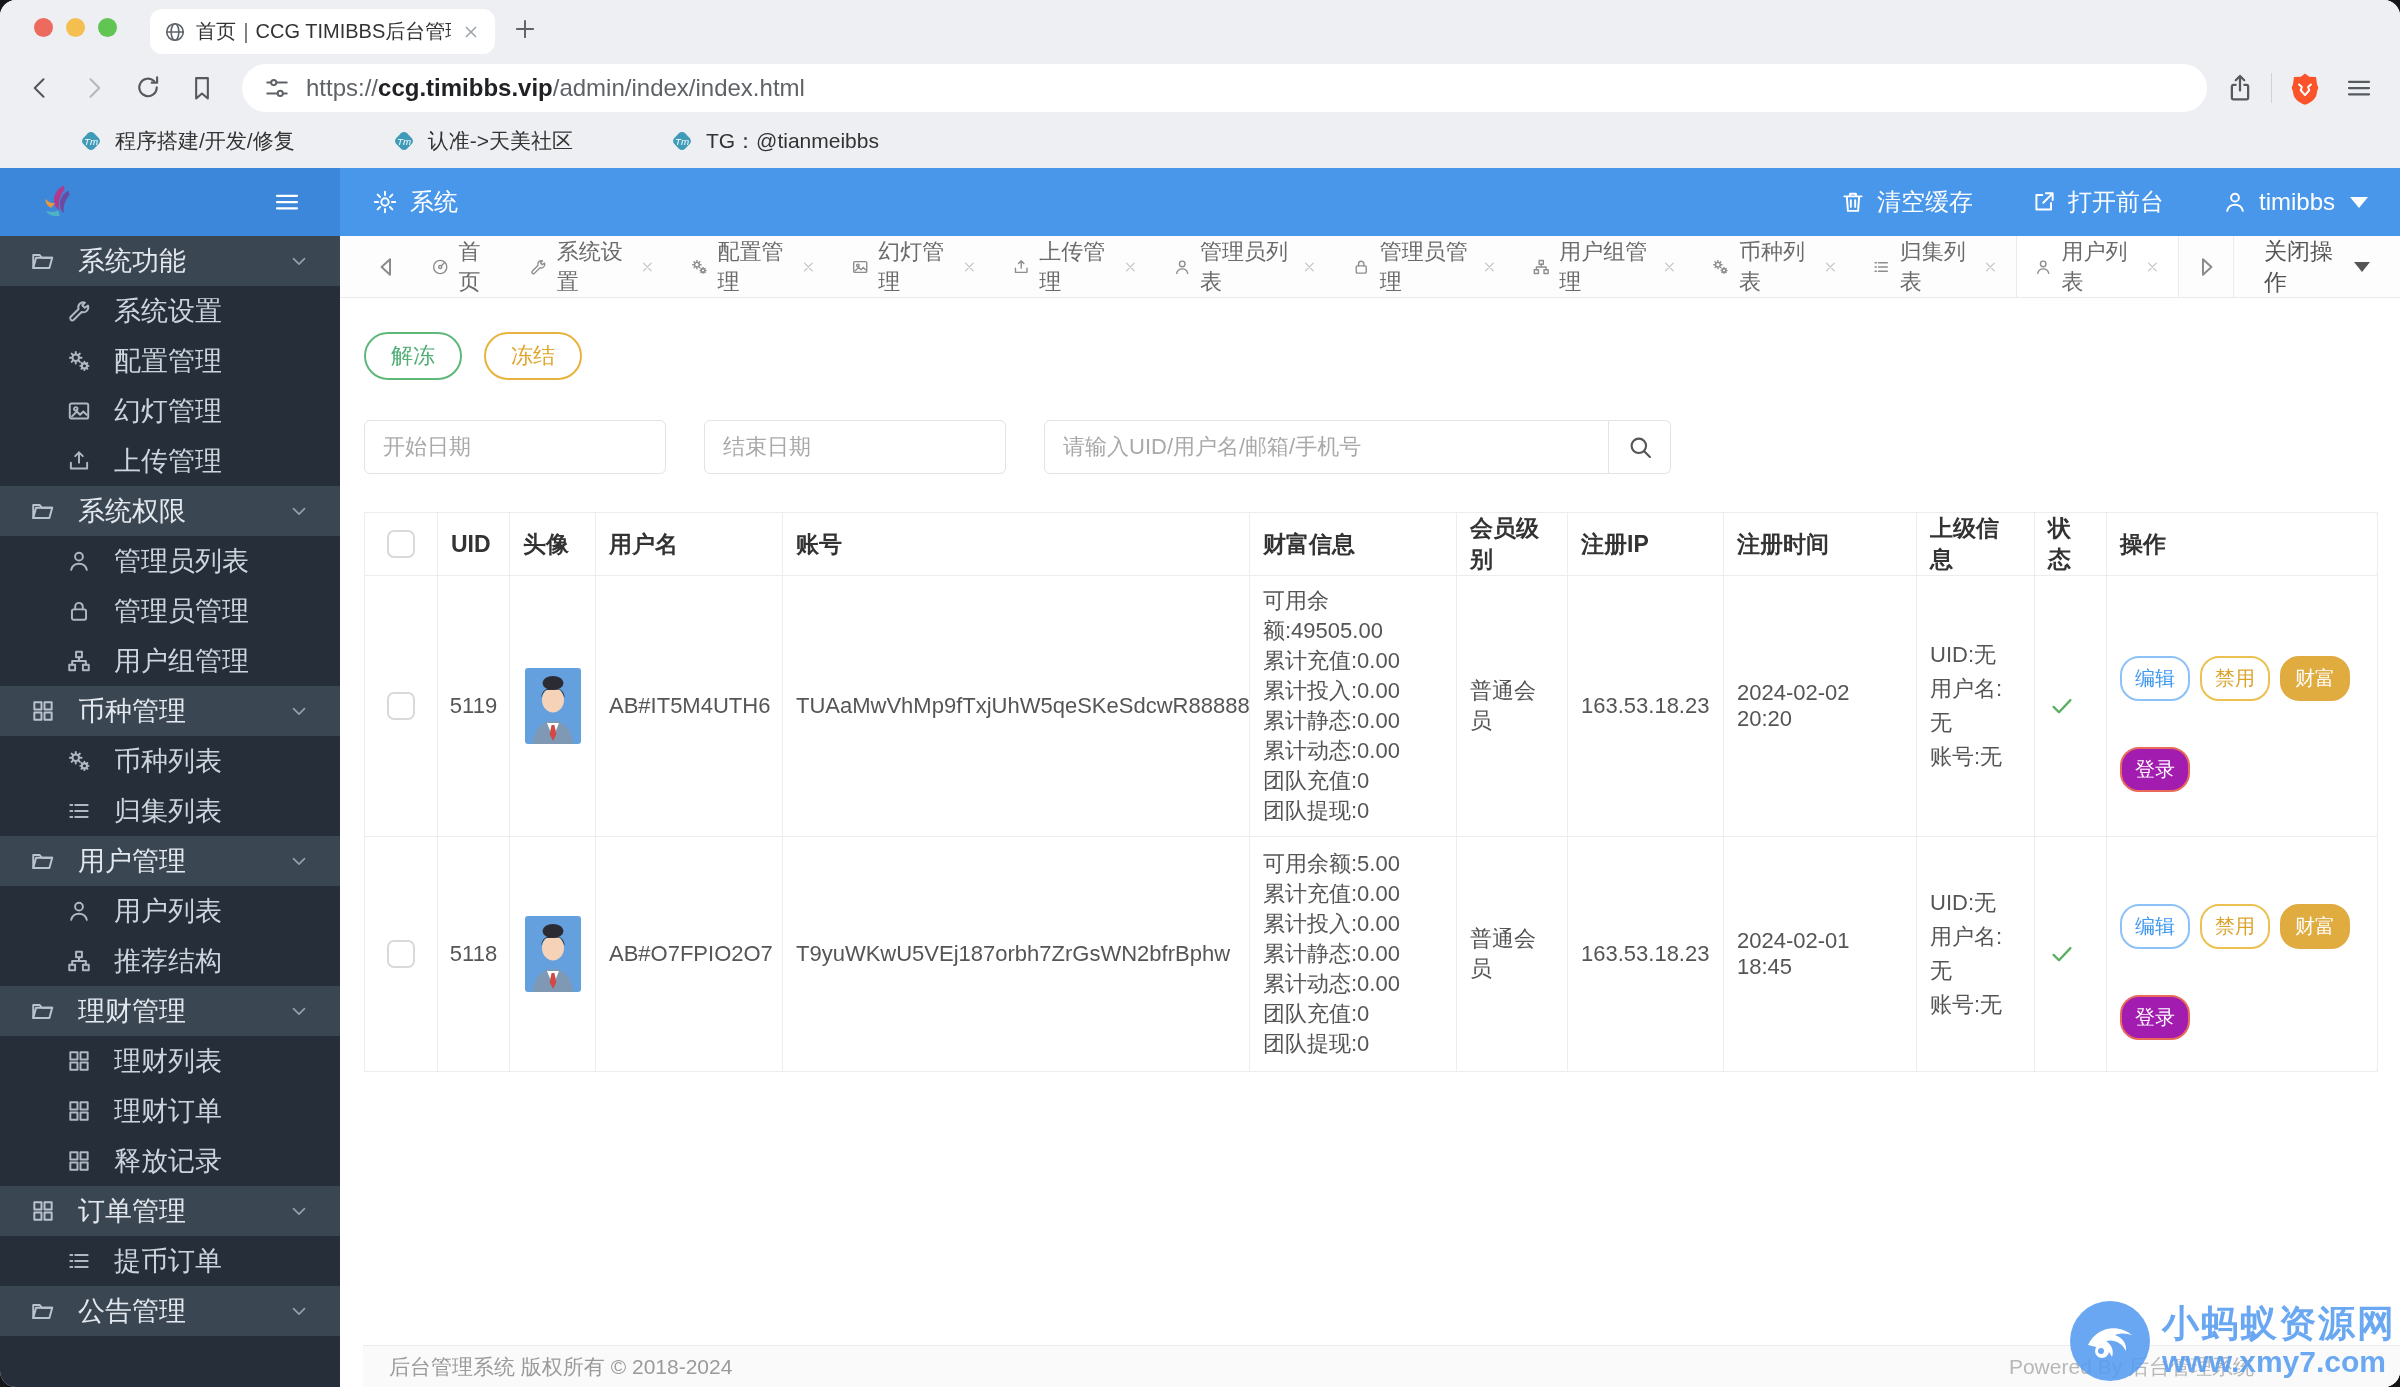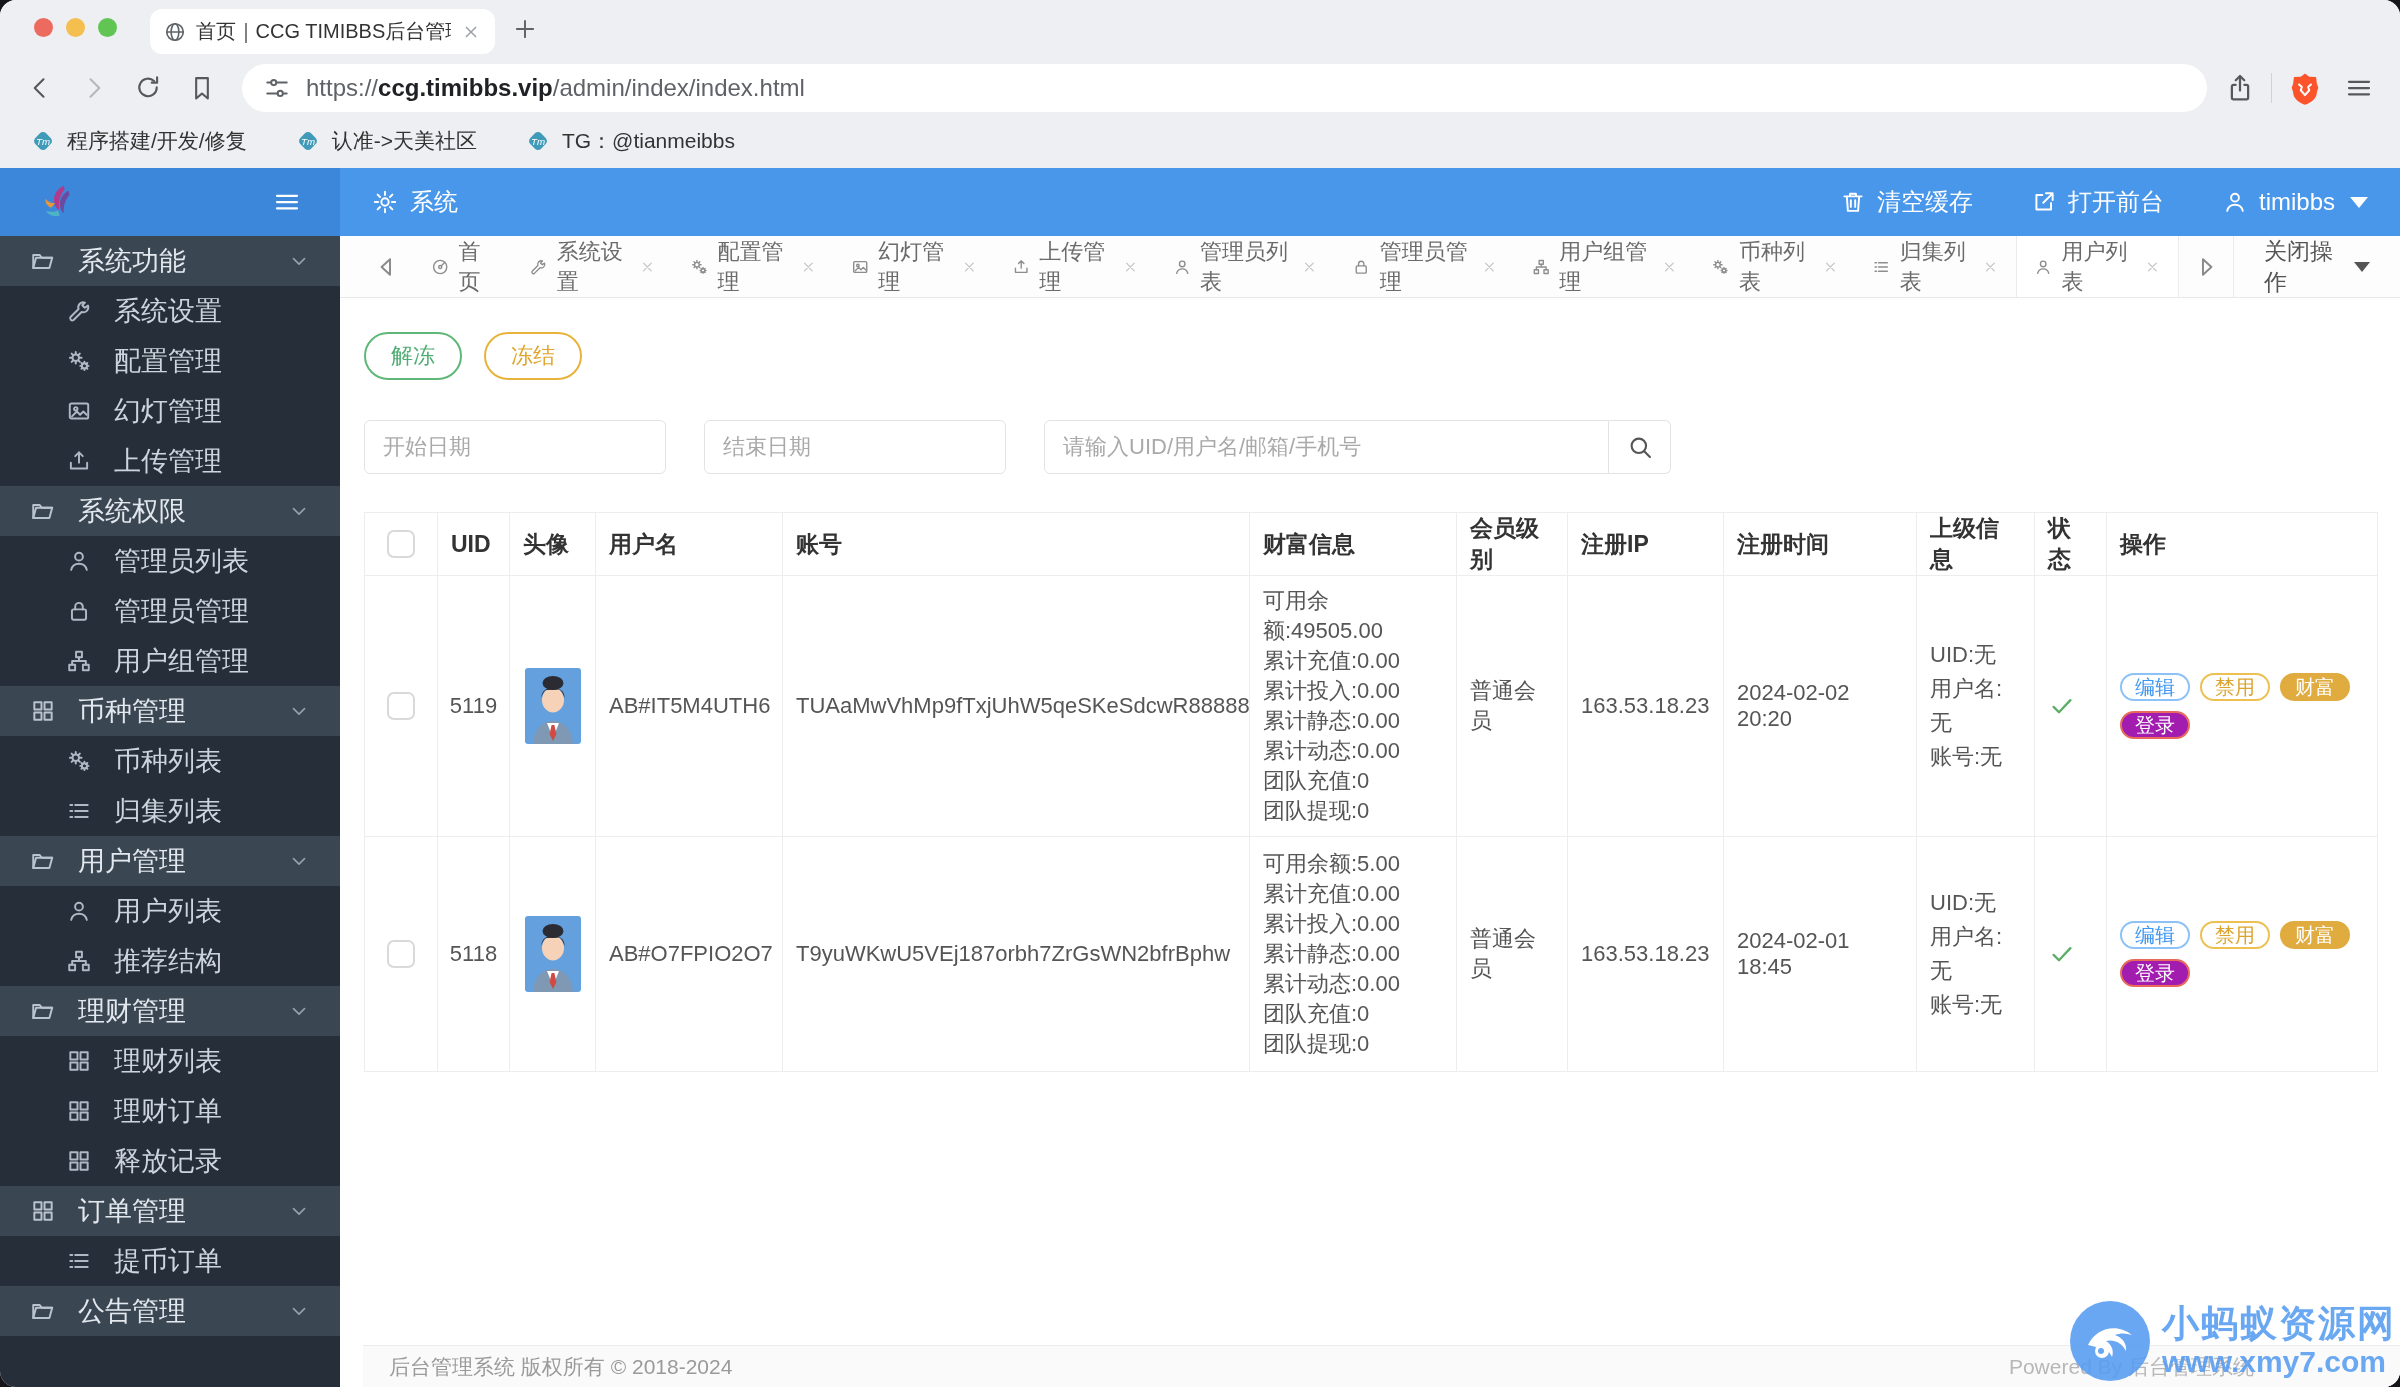--- a/index.html
+++ b/index.html
@@ -21,21 +21,21 @@
   .tab-close{ color:#9aa0a6; }
   .newtab { position:absolute; left:512px; top:16px; color:#5f6368; }
   .toolbar { height:68px; display:flex; align-items:center; padding:0 26px; color:#55595e; }
   .navbtn { margin-right:26px; }
   .navbtn.dim { color:#b3b8bf; }
   .urlbar { flex:1; height:48px; background:#fff; border-radius:24px; display:flex; align-items:center; padding:0 22px; gap:16px; margin-right:18px; }
   .url { font-size:24px; color:#5f6368; white-space:nowrap; }
   .url b { color:#202124; font-weight:bold; }
   .divider { width:1px; height:30px; background:#cfd3d9; margin:0 16px; }
   .bookbar { height:46px; display:flex; align-items:center; gap:48px; padding:0 30px 8px 30px; }
-  .bookmark { display:flex; align-items:center; gap:11px; font-size:21px; color:#333; }
+  .bookmark { display:flex; align-items:center; gap:11px; font-size:21px; color:#333;margin-left:48px; }
 
   
   .appbar { height:68px; background:#4897ea; display:flex; color:#fff; flex:none; }
   .logo-cell { width:340px; background:#3c87da; display:flex; align-items:center; justify-content:space-between; padding:0 38px 0 34px; }
   .appnav { flex:1; display:flex; align-items:center; padding:0 32px; font-size:24px; }
   .appnav-left { display:flex; align-items:center; gap:12px; }
   .appnav-right { margin-left:auto; display:flex; align-items:center; gap:58px; }
   .appnav-item { display:flex; align-items:center; gap:11px; }
   .caret { width:0; height:0; border-left:9px solid transparent; border-right:9px solid transparent; border-top:11px solid #fff; margin-left:4px; }
 
@@ -81,21 +81,21 @@
   th { height:55px; font-size:23px; font-weight:bold; color:#333; text-align:left; padding:0 13px; }
   td { padding:10px 13px; color:#555; font-size:22px; vertical-align:middle; }
   td.center, th.center { text-align:center; padding:10px 4px; }
   .checkbox { width:28px; height:28px; border:2px solid #d9d9d9; border-radius:7px; background:#fff; margin:0 auto; }
   .row-h { height:235px; }
   .avatar { width:56px; height:76px; display:block; margin:0 auto; border-radius:3px; }
   .wealth li, .parent li { list-style:none; line-height:30px; }
   .parent li { line-height:34px; }
   .statecheck { color:#5cae67; display:flex; justify-content:center; }
   .actions { display:flex; gap:10px; flex-wrap:wrap; }
-  .abtn { height:28px; padding:0 13px; border-radius:19px; font-size:20px; display:flex; align-items:center; border:2px solid; background:#fff; }
+  .abtn { height:45px; padding:0 13px; border-radius:19px; font-size:20px; display:flex; align-items:center; border:2px solid; background:#fff;margin-top:36px; }
   .abtn.edit { color:#3e97f0; border-color:#8cc2f7; }
   .abtn.disable { color:#dda img; }
   .abtn.disable { color:#dca42e; border-color:#ecc152; }
   .abtn.wealth { color:#fff; background:#e0ab3f; border-color:#e0ab3f; }
   .abtn.login { color:#fff; background:#a21caf; border-color:#e96a5b; }
 
   .footer { height:42px; background:#fafafa; border-top:1px solid #ececec; display:flex; align-items:center; padding:0 26px; color:#9a9a9a; font-size:21px; flex:none;margin-left:23px; }
   .powered { margin-left:auto; color:#b7b7b7; padding-right:120px; }
 
   .watermark { position:absolute; right:4px; bottom:4px; display:flex; align-items:center; gap:10px; opacity:.88; pointer-events:none; z-index:60; }

